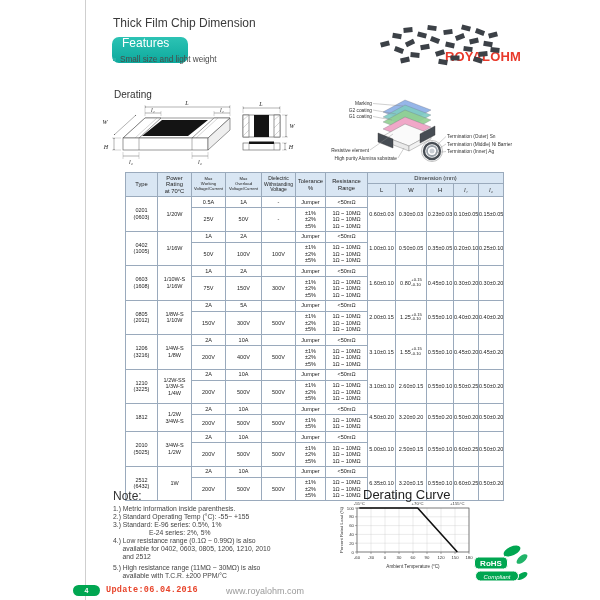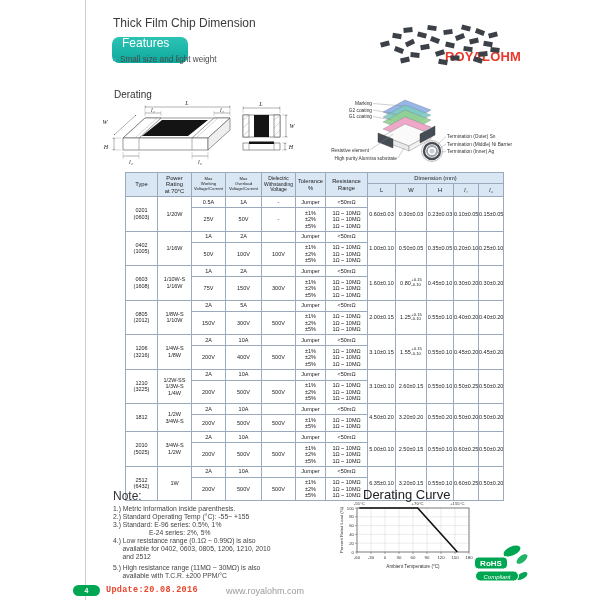--- a/index.html
+++ b/index.html
@@ -598,21 +598,21 @@
       <text x="17" y="9.6" class="tick yt">100</text>
       <polyline points="22.333333333333332,8 80.66666666666666,8 120.33333333333334,52" class="curve"></polyline>
       <text x="22.333333333333332" y="5" class="anno">-55°C</text>
       <text x="80.66666666666666" y="5" class="anno">+70°C</text>
       <text x="120.33333333333334" y="5" class="anno">+155°C</text>
       <text x="76" y="68" class="xlabel">Ambient Temperature (°C)</text>
       <text x="6" y="30" class="ylabel" transform="rotate(-90 6 30)">Percent Rated Load (%)</text>
     </svg>
 
   <div class="abs page-badge">4</div>
-  <div class="abs update">Update:20.08.2016</div>
+  <div class="abs update">Update:06.04.2016</div>
   <div class="abs website">www.royalohm.com</div>
 
   <svg class="abs rohs" width="54" height="44" viewBox="0 0 54 44">
     <ellipse cx="38" cy="8" rx="9" ry="4.5" transform="rotate(-25 38 8)" fill="#00a651"></ellipse>
     <ellipse cx="48" cy="16" rx="6.5" ry="3.2" transform="rotate(-40 48 16)" fill="#21b469"></ellipse>
     <ellipse cx="48" cy="33" rx="6" ry="3" transform="rotate(-30 48 33)" fill="#00a651"></ellipse>
     <path d="M30,13 Q36,10 44,6" stroke="#00a651" stroke-width="1" fill="none"></path>
     <rect x="0.5" y="14" width="33" height="12" rx="4" fill="#00a651" stroke="#fff" stroke-width="1"></rect>
     <text x="17" y="23" text-anchor="middle" font-size="8" font-weight="bold" fill="#fff">RoHS</text>
     <rect x="1.5" y="28" width="43" height="10" rx="5" fill="#00a651" stroke="#fff" stroke-width="1"></rect>

